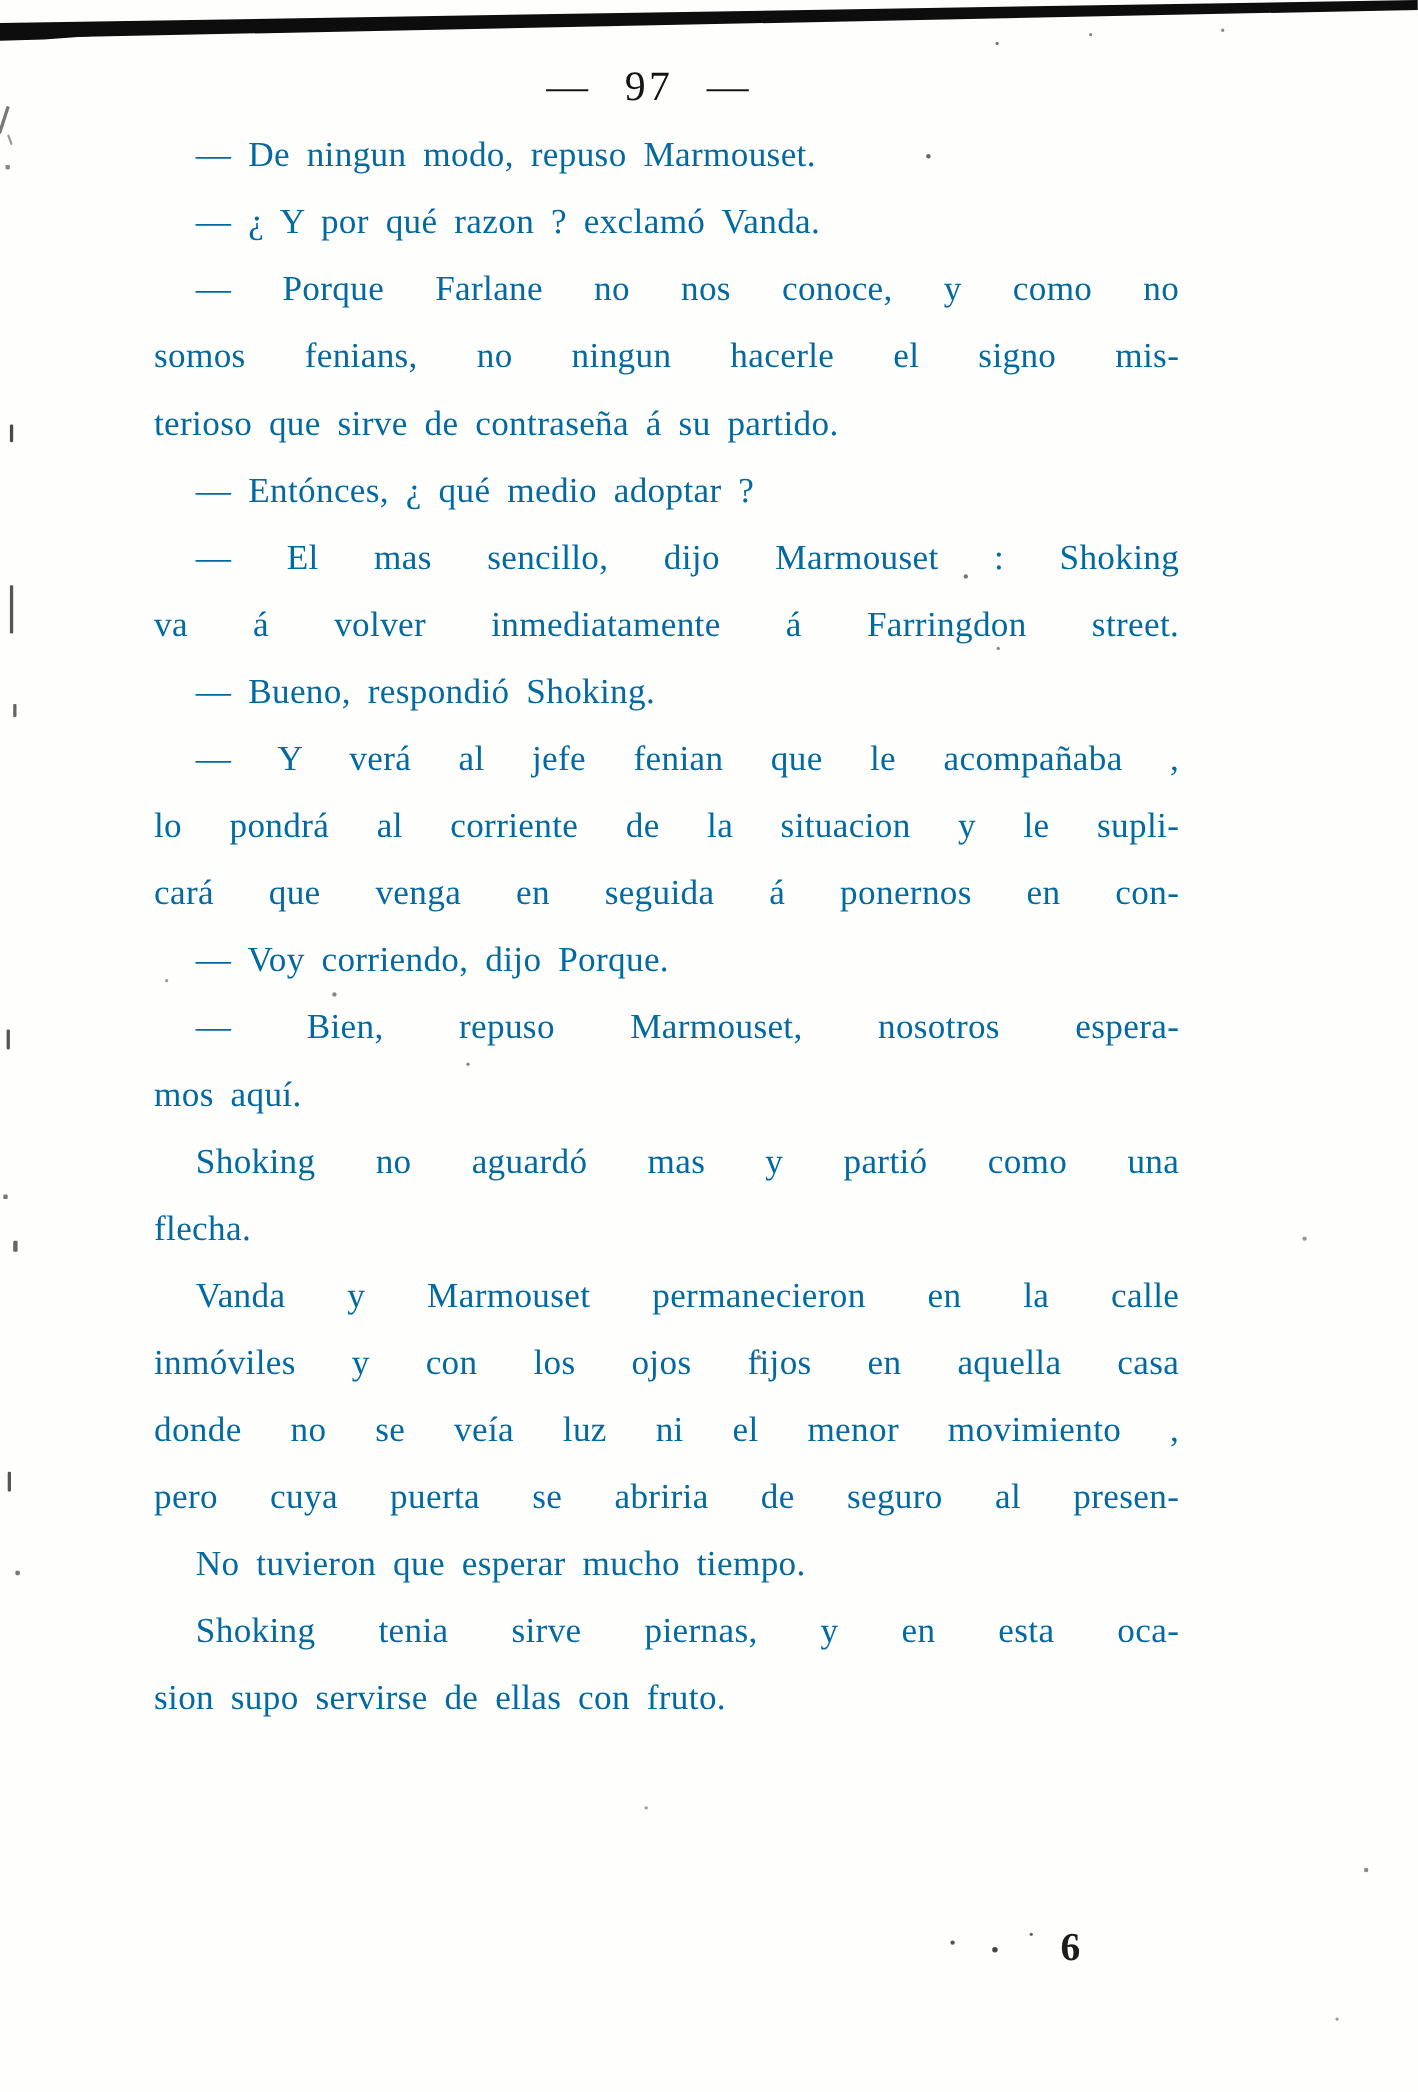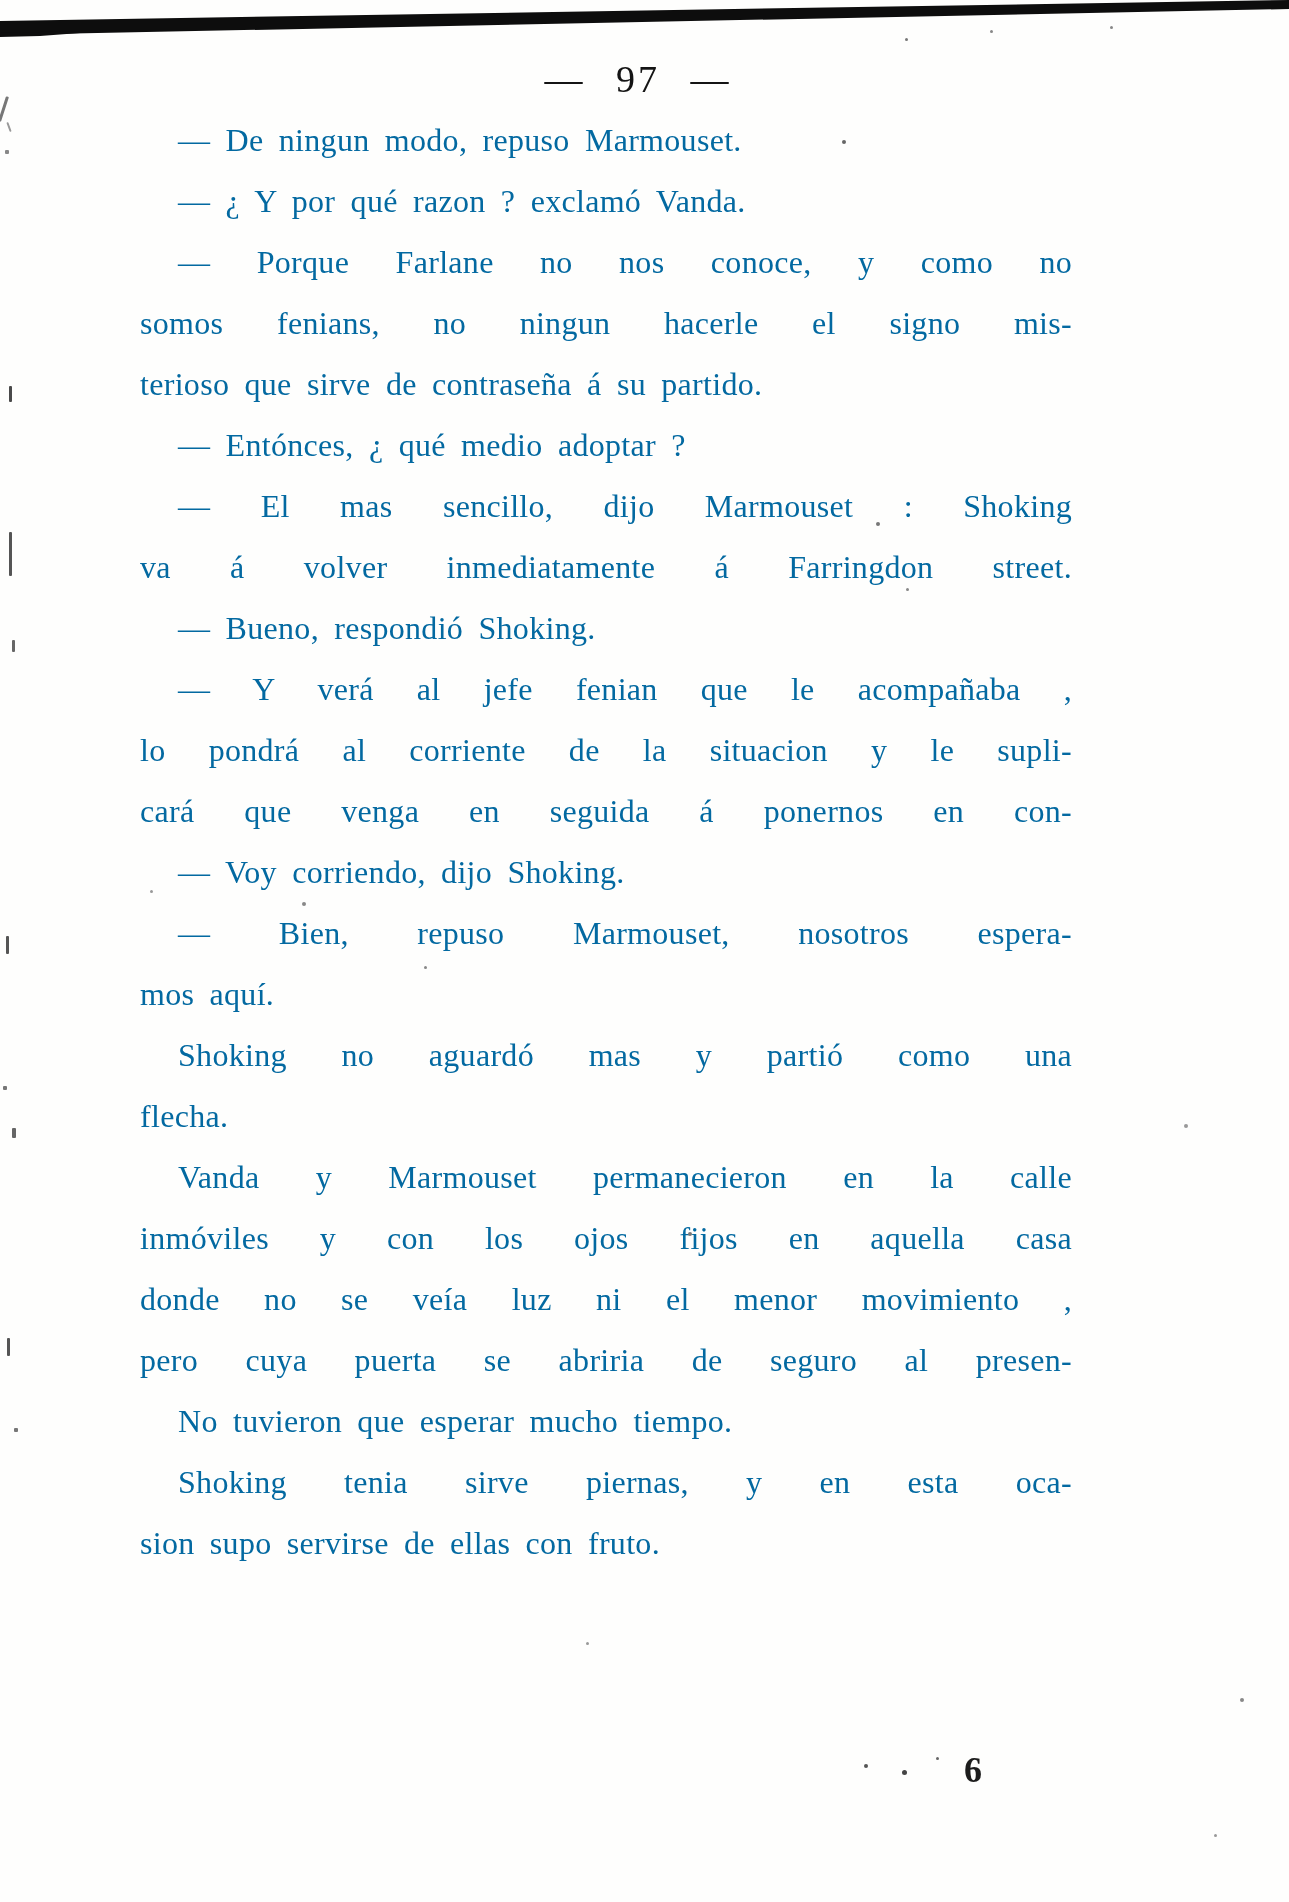--- a/index.html
+++ b/index.html
@@ -28,21 +28,20 @@
     position: absolute;
     top: 54px;
     left: 0;
     width: 1180px;
     text-align: center;
     font-size: 38px;
     line-height: 50px;
     letter-spacing: 3px;
     word-spacing: 18px;
     color: #141414;
-    padding-left: 48px;
   }
   .textcol {
     position: absolute;
     left: 140px;
     top: 110px;
     width: 932px;
   }
   .line {
     font-size: 32px;
     line-height: 61px;
@@ -95,21 +94,21 @@
       <div class="line indent justify">— Porque Farlane no nos conoce, y como no</div>
       <div class="line justify">somos fenians, no ningun hacerle el signo mis-</div>
       <div class="line">terioso que sirve de contraseña á su partido.</div>
       <div class="line indent">— Entónces, ¿ qué medio adoptar ?</div>
       <div class="line indent justify">— El mas sencillo, dijo Marmouset : Shoking</div>
       <div class="line justify">va á volver inmediatamente á Farringdon street.</div>
       <div class="line indent">— Bueno, respondió Shoking.</div>
       <div class="line indent justify">— Y verá al jefe fenian que le acompañaba ,</div>
       <div class="line justify">lo pondrá al corriente de la situacion y le supli-</div>
       <div class="line justify">cará que venga en seguida á ponernos en con-</div>
-      <div class="line indent">— Voy corriendo, dijo Shoking.</div>
+      <div class="line indent">— Voy corriendo, dijo Porque.</div>
       <div class="line indent justify">— Bien, repuso Marmouset, nosotros espera-</div>
       <div class="line">mos aquí.</div>
       <div class="line indent justify">Shoking no aguardó mas y partió como una</div>
       <div class="line">flecha.</div>
       <div class="line indent justify">Vanda y Marmouset permanecieron en la calle</div>
       <div class="line justify">inmóviles y con los ojos fijos en aquella casa</div>
       <div class="line justify">donde no se veía luz ni el menor movimiento ,</div>
       <div class="line justify">pero cuya puerta se abriria de seguro al presen-</div>
       <div class="line indent">No tuvieron que esperar mucho tiempo.</div>
       <div class="line indent justify">Shoking tenia sirve piernas, y en esta oca-</div>

